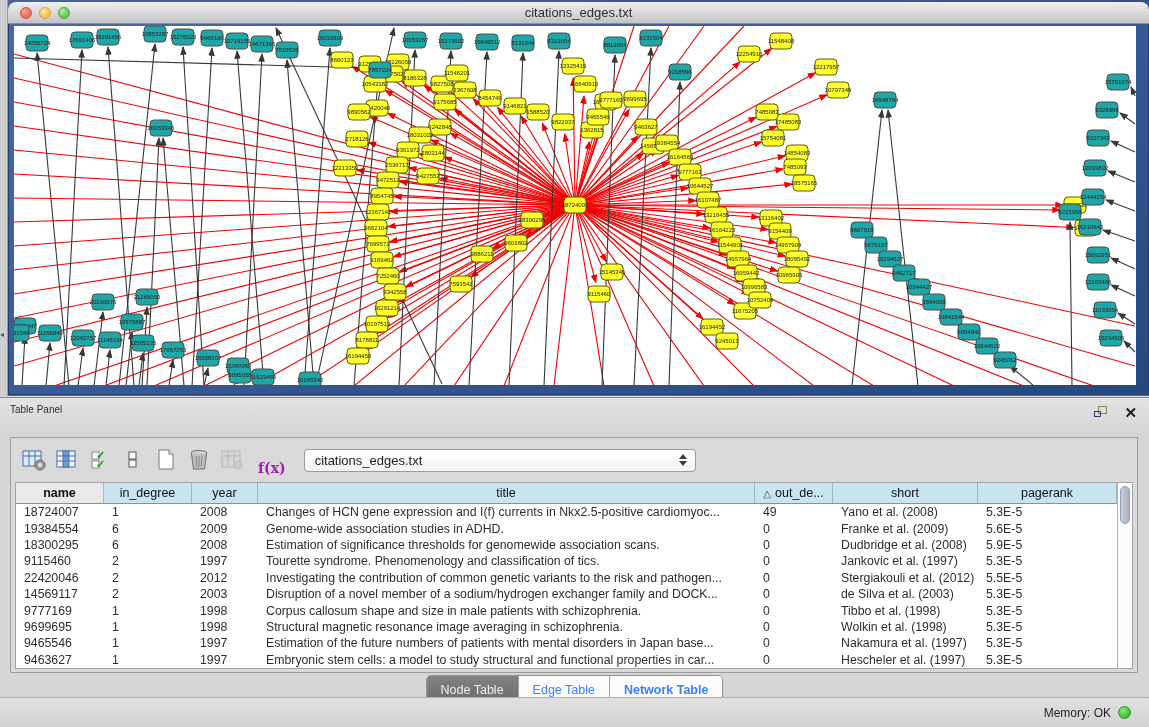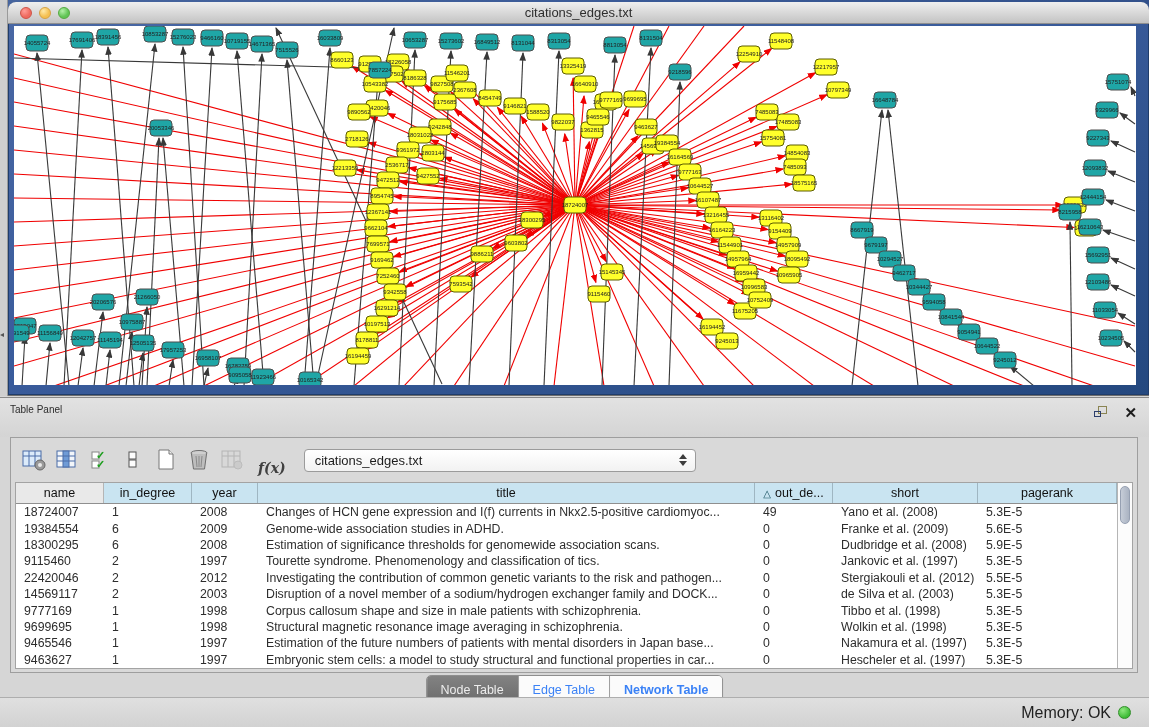--- a/index.html
+++ b/index.html
@@ -37,36 +37,36 @@
   #float-icon .sq1 { position:absolute; left:4px; top:0; width:9px; height:8px; border:1px solid #8a8452; background:transparent; }
   #float-icon .sq2 { position:absolute; left:0; top:5px; width:7px; height:6px; border:1px solid #2c3e6b; }
   #close-icon { font-size:15px; font-weight:bold; color:#1c1c1c; line-height:13px; cursor:default; }
 
   
   #browser-panel { position:absolute; left:10px; top:437px; width:1128px; height:236px;
     border:1px solid #9e9e9e; background:#d9d9d9; }
   #tbl-toolbar { height:44px; display:flex; align-items:center; padding-left:10px; }
   .tbi { width:26px; height:26px; margin-right:7px; display:flex; align-items:center; justify-content:center; }
   .tbi svg { display:block; }
-  #fx-label { font-family:"DejaVu Serif", serif; font-style:italic; font-weight:bold; font-size:14px; color:#404040;
+  #fx-label { font-family:"DejaVu Serif", serif; font-weight:bold; font-size:14px; color:#a21caf;
     margin:16px 10px 0 6px; }
   #table-select { margin-left:8px; width:392px; height:23px; background:linear-gradient(#ffffff,#f2f2f2);
     border:1px solid #9b9b9b; border-radius:4px; display:flex; align-items:center; padding:0 6px 0 10px;
     font-size:13px; color:#1d1d1d; }
   #table-select .sel-text { flex:1; }
   .updown { display:flex; flex-direction:column; gap:2px; margin-right:2px; }
   .updown .up { width:0; height:0; border-left:4px solid transparent; border-right:4px solid transparent; border-bottom:5px solid #3c3c3c; }
   .updown .down { width:0; height:0; border-left:4px solid transparent; border-right:4px solid transparent; border-top:5px solid #3c3c3c; }
 
   #table-wrap { margin:0 4px; height:187px; background:#ffffff; border:1px solid #a3a3a3; display:flex; }
   #grid { flex:1; overflow:hidden; }
   #grid-header { display:flex; height:21px; border-bottom:1px solid #8f8f8f; font-size:12.5px; color:#111; }
   .hcell { display:flex; align-items:center; justify-content:center; border-right:1px solid #9fb6c2;
     background:#c9e4f1; height:100%; overflow:hidden; white-space:nowrap; }
-  .hcell.gray { background:#e9e9e9; border-right:1px solid #b5b5b5; }
+  .hcell.gray { background:#e9e9e9; border-right:1px solid #b5b5b5;font-weight:bold; }
   .hcell .sort-tri { font-size:10px; margin-right:4px; color:#17505f; }
   .c0 { width:88px; } .c1 { width:88px; } .c2 { width:66px; } .c3 { width:497px; }
   .c4 { width:78px; } .c5 { width:145px; } .c6 { flex:1; }
   .trow { display:flex; height:16.4px; font-size:12.3px; color:#2d2d2d; }
   .trow > div { padding-left:8px; display:flex; align-items:center; white-space:nowrap; overflow:hidden; }
   #vscroll { width:15px; border-left:1px solid #b5b5b5; background:#fcfcfc; position:relative; }
   #vthumb { position:absolute; left:2px; top:3px; width:10px; height:38px; border-radius:5px;
     background:linear-gradient(90deg,#c6cdd8,#aab3c2); border:1px solid #96a0b2; }
 
   
@@ -75,21 +75,21 @@
     box-shadow:0 1px 0 rgba(255,255,255,.6); }
   .seg { display:flex; align-items:center; padding:0 14px; font-size:12.5px; background:#fbfbfb; color:#3b82f6;
     border-right:1px solid #9a9a9a; }
   .seg:last-child { border-right:none;font-weight:bold; }
   .seg.active { background:linear-gradient(#828282,#6b6b6b); color:#ededed; }
 
   
   #status-bar { position:absolute; left:0; top:697px; width:1149px; height:30px;
     background:linear-gradient(#e0e0e0,#d2d2d2); border-top:1px solid #aeaeae;
     display:flex; align-items:center; justify-content:flex-end; padding-right:18px; gap:7px; }
-  #memory-label { font-size:16px; color:#1f1f1f;text-align:right; }
+  #memory-label { font-size:12px; color:#1f1f1f;text-align:right; }
   #memory-dot { width:13px; height:13px; border-radius:50%;
     background:radial-gradient(circle at 35% 30%, #8ee87e, #3dbb35 70%); border:1px solid #2f8f28; }
 </style>
 </head>
 <body>
 
 <div id="network-region">
   <div id="net-window">
     <div id="titlebar">
       <div class="traffic">

